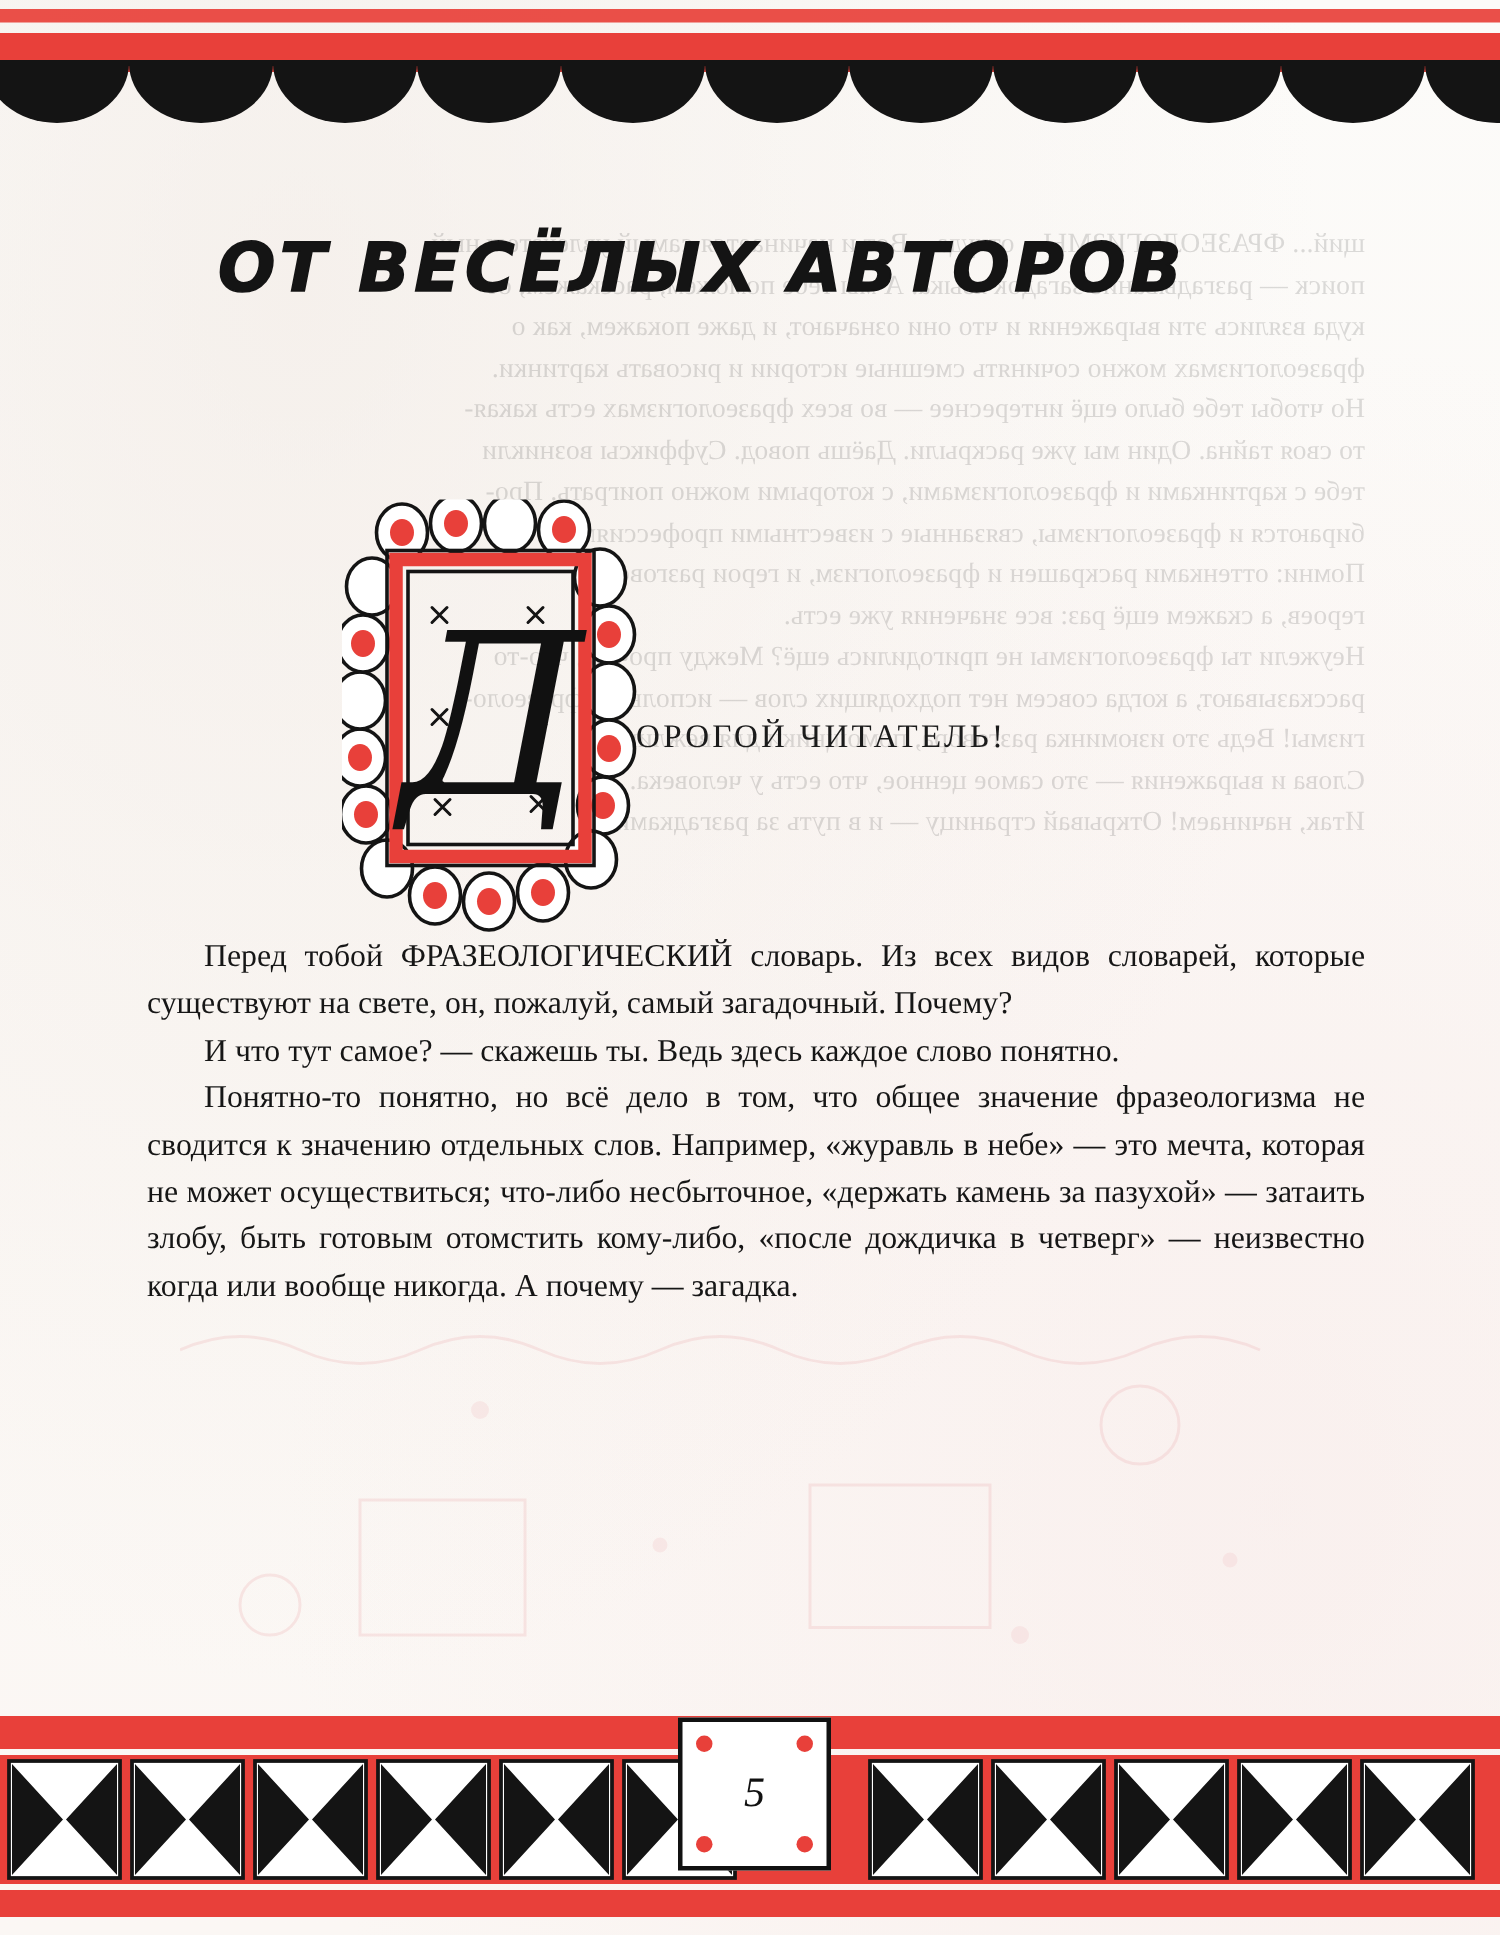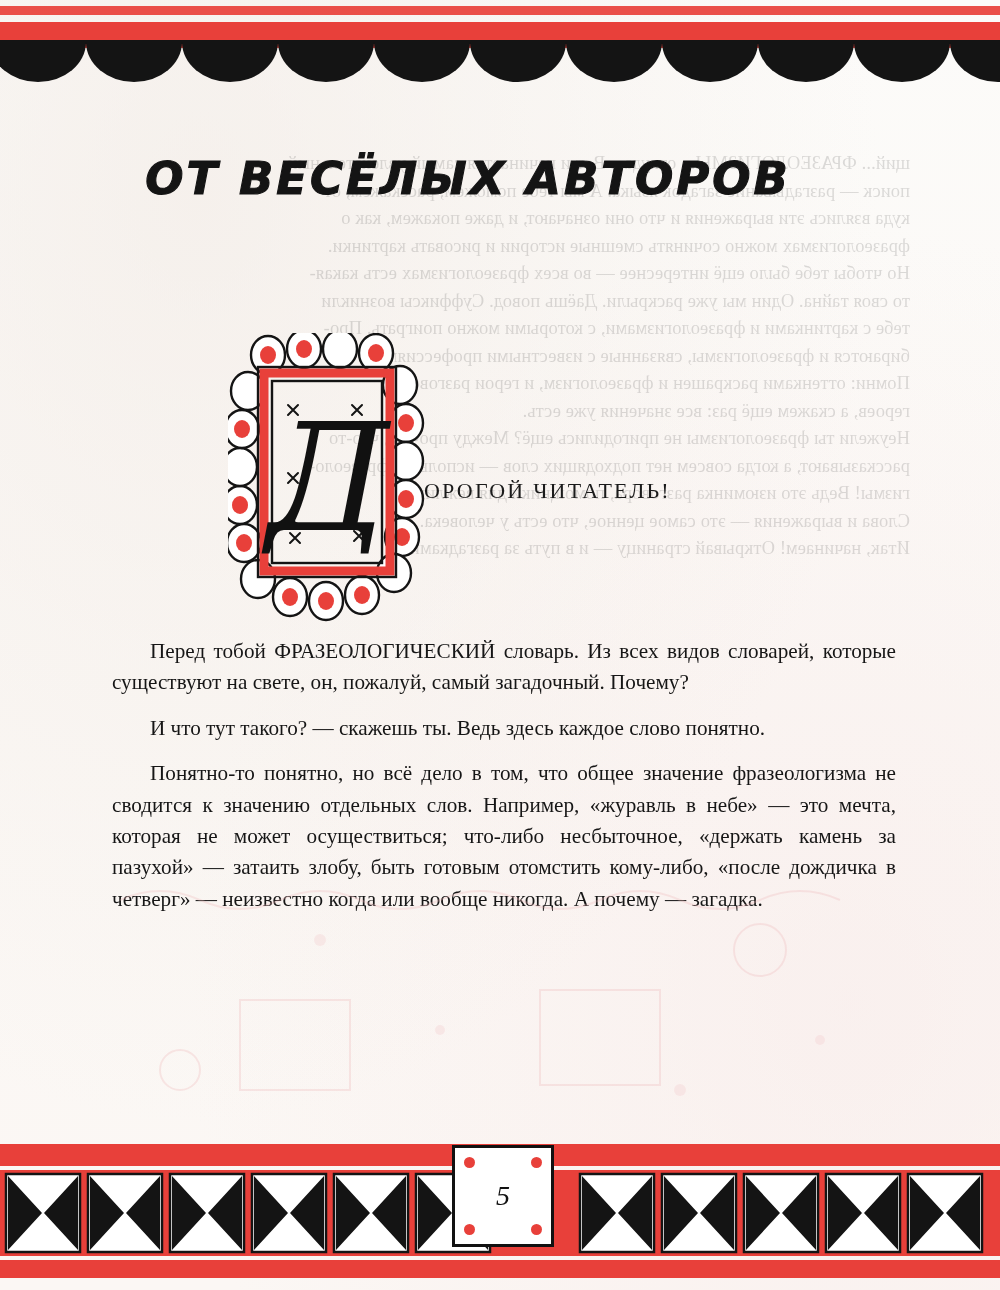--- a/index.html
+++ b/index.html
@@ -178,21 +178,21 @@
     left: 98px;
     top: 622px;
     width: 812px;
     font-family: "Liberation Serif", serif;
     font-size: 21.2px;
     line-height: 31.4px;
     text-align: justify;
     color: #161616;
   }
   .body-text p {
-    margin: 14px;
+    margin: 0;
     text-indent: 38px;
   }
 
   
   .ghost-deco {
     position: absolute;
     pointer-events: none;
     opacity: 0.30;
   }
 </style>
@@ -308,21 +308,21 @@
         <path d="M126,198 l10,10 M136,198 l-10,10"></path>
       </g>
     </svg>
     <div class="dropcap-letter">Д</div>
   </div>
 
   <div class="reader-greeting">ОРОГОЙ ЧИТАТЕЛЬ!</div>
 
   <div class="body-text">
     <p>Перед тобой ФРАЗЕОЛОГИЧЕСКИЙ словарь. Из всех видов словарей, которые существуют на свете, он, пожалуй, самый загадочный. Почему?</p>
-    <p>И что тут такого? — скажешь ты. Ведь здесь каждое слово понятно.</p>
+    <p>И что тут самое? — скажешь ты. Ведь здесь каждое слово понятно.</p>
     <p>Понятно-то понятно, но всё дело в том, что общее значение фразеологизма не сводится к значению отдельных слов. Например, «журавль в небе» — это мечта, которая не может осуществиться; что-либо несбыточное, «держать камень за пазухой» — затаить злобу, быть готовым отомстить кому-либо, «после дождичка в четверг» — неизвестно когда или вообще никогда. А почему — загадка.</p>
   </div>
 
   <svg class="ghost-deco" style="left:120px; top:880px;" width="760" height="260" viewBox="0 0 760 260">
     <g stroke="#efb9bb" fill="none" stroke-width="2">
       <path d="M0,20 q40,-18 80,0 t80,0 t80,0 t80,0 t80,0 t80,0 t80,0 t80,0 t80,0"></path>
       <rect x="120" y="120" width="110" height="90"></rect>
       <rect x="420" y="110" width="120" height="95"></rect>
       <circle cx="640" cy="70" r="26"></circle>
       <circle cx="60" cy="190" r="20"></circle>

